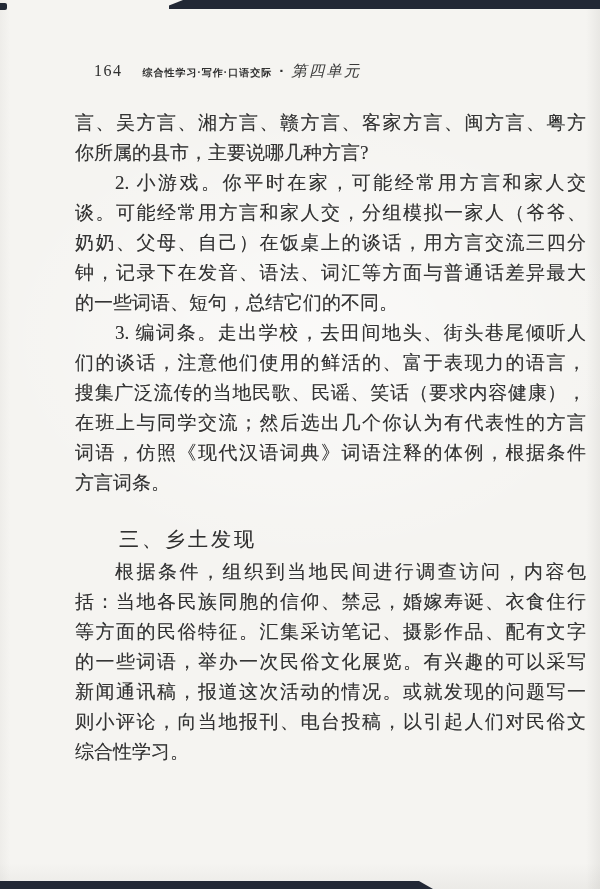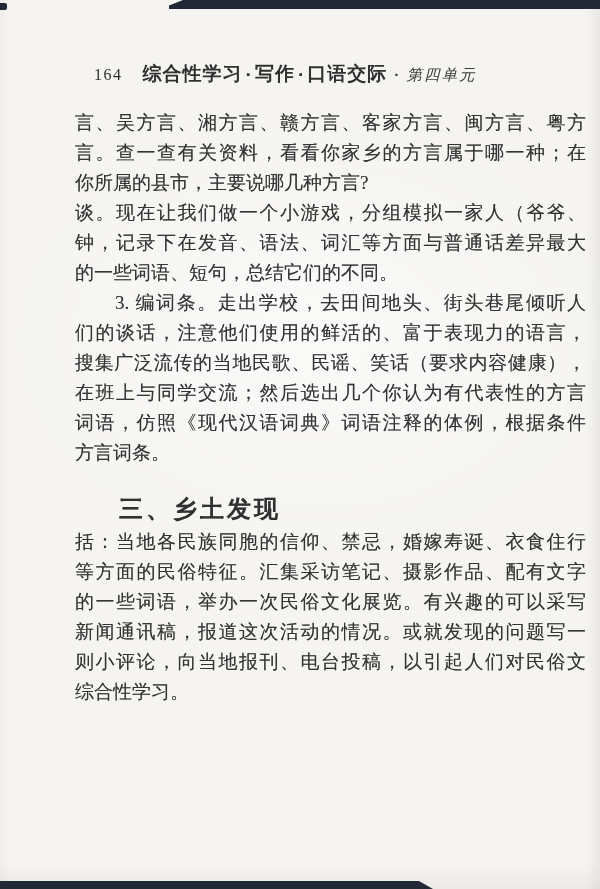--- a/index.html
+++ b/index.html
@@ -38,22 +38,22 @@
     position: absolute; top: 61px; left: 94px; right: 20px;
     display: flex; align-items: baseline;
     white-space: nowrap;
   }
   .pagenum {
     font-family: "Liberation Serif", "DejaVu Serif", serif;
     font-size: 16px; letter-spacing: 1.5px; color: #2f2f2f;
   }
   .htitle {
     margin-left: 20px;
-    font-family: Liberation Mono, monospace;
-    font-weight: bold; font-size: 19px; letter-spacing: 1px; color: #303030;
+    font-family: Liberation Sans, sans-serif;
+    font-weight: bold; font-size: 10px; letter-spacing: 1px; color: #303030;
   }
   .hsep {
     margin: 0 7px;
     font-family: "Liberation Sans", "DejaVu Sans", sans-serif;
     font-weight: bold; font-size: 15.5px; color: #303030;
   }
   .hunit {
     font-family: Liberation Sans, sans-serif;
     font-style: italic; font-size: 15.5px; letter-spacing: 2px; color: #3a3a3a;
   }
@@ -71,21 +71,21 @@
     text-justify: inter-character;
     overflow: hidden;
   }
   .line.indent { text-indent: 40px; }
   .line.end { text-align-last: left; }
   .section-heading {
     margin: 26px 0 3px 0;
     padding-left: 44px;
     height: 30px; line-height: 30px;
     font-family: "Liberation Sans", "DejaVu Sans", sans-serif;
-    font-weight: bold; font-size: 24px; letter-spacing: 3px; color: #303030;
+    font-weight: normal; font-size: 20px; letter-spacing: 3px; color: #303030;
     text-shadow: 0 0 0.5px rgba(40,40,40,0.4);
   }
 </style>
 </head>
 <body>
 
 <div class="page" style="color: rgb(52, 52, 52);">
 
   <div class="edge-top" style="background: rgb(34, 40, 53);"></div>
   <div class="edge-speck" style="background: rgb(34, 40, 53);"></div>
@@ -95,42 +95,44 @@
     <span class="pagenum">164</span>
     <span class="htitle">综合性学习·写作·口语交际</span>
     <span class="hsep">·</span>
     <span class="hunit">第四单元</span>
   </div>
 
   <div class="textblock">
 
     <div>
       <div class="line">言、吴方言、湘方言、赣方言、客家方言、闽方言、粤方</div>
-      <div class="line">言。查一查有关资料，看看你家乡的方言属于哪一种；在</div>
       <div class="line end">你所属的县市，主要说哪几种方言?</div>
     </div>
 
     <div>
-      <div class="line">谈。现在让我们做一个小游戏，分组模拟一家人（爷爷、</div>
+      <div class="line indent">2. 小游戏。你平时在家，可能经常用方言和家人交</div>
+      <div class="line">谈。可能经常用方言和家人交，分组模拟一家人（爷爷、</div>
+      <div class="line">奶奶、父母、自己）在饭桌上的谈话，用方言交流三四分</div>
       <div class="line">钟，记录下在发音、语法、词汇等方面与普通话差异最大</div>
       <div class="line end">的一些词语、短句，总结它们的不同。</div>
     </div>
 
     <div>
       <div class="line indent">3. 编词条。走出学校，去田间地头、街头巷尾倾听人</div>
       <div class="line">们的谈话，注意他们使用的鲜活的、富于表现力的语言，</div>
       <div class="line">搜集广泛流传的当地民歌、民谣、笑话（要求内容健康），</div>
       <div class="line">在班上与同学交流；然后选出几个你认为有代表性的方言</div>
       <div class="line">词语，仿照《现代汉语词典》词语注释的体例，根据条件</div>
       <div class="line end">方言词条。</div>
     </div>
 
     <div class="section-heading">三、乡土发现</div>
 
     <div>
+      <div class="line indent">根据条件，组织到当地民间进行调查访问，内容包</div>
       <div class="line">括：当地各民族同胞的信仰、禁忌，婚嫁寿诞、衣食住行</div>
       <div class="line">等方面的民俗特征。汇集采访笔记、摄影作品、配有文字</div>
       <div class="line">的一些词语，举办一次民俗文化展览。有兴趣的可以采写</div>
       <div class="line">新闻通讯稿，报道这次活动的情况。或就发现的问题写一</div>
       <div class="line">则小评论，向当地报刊、电台投稿，以引起人们对民俗文</div>
       <div class="line end">综合性学习。</div>
     </div>
 
   </div>
 </div>

